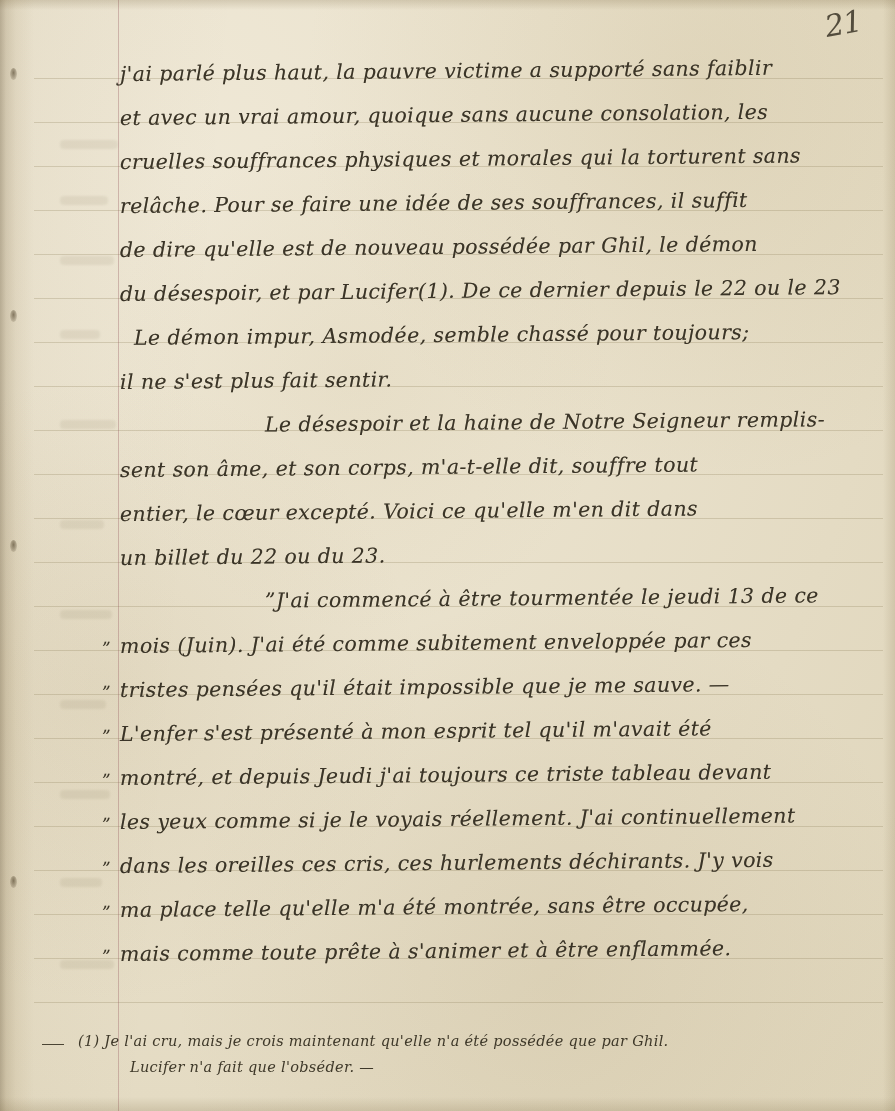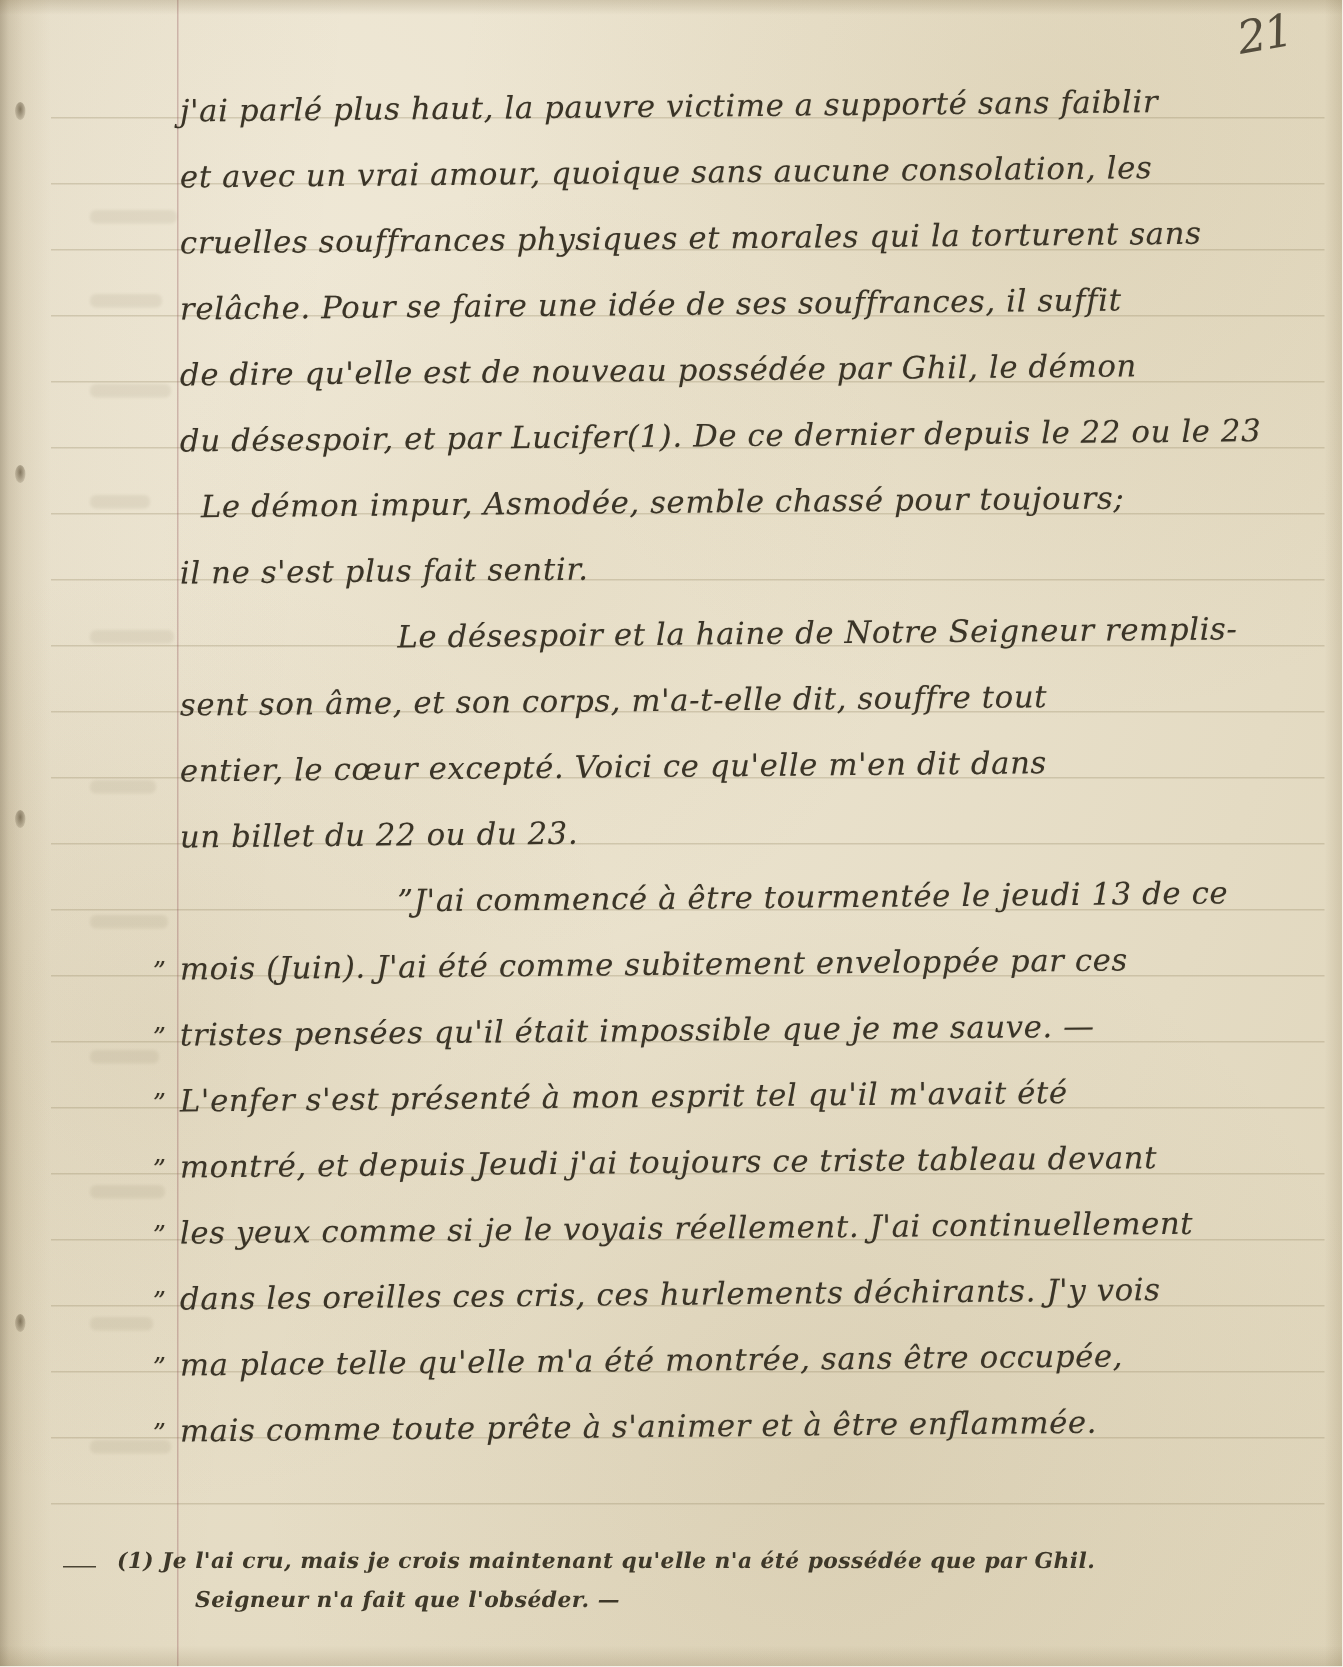--- a/index.html
+++ b/index.html
@@ -137,21 +137,20 @@
     top: 1044px;
     width: 22px;
     height: 1px;
     background: #4a4434;
   }
   .footnote {
     position: absolute;
     left: 78px;
     right: 60px;
     top: 1028px;
-    font-weight: bold;
   }
   .footnote .fline {
     font-size: 14.5px;
     line-height: 26px;
     white-space: nowrap;
     color: #3e3829;
     font-family: "DejaVu Serif", serif;
     font-style: italic;
     letter-spacing: 0.3px;
   }
@@ -283,16 +282,16 @@
       <span class="quote-mark">”</span>
       <span>mais comme toute prête à s'animer et à être enflammée.</span>
     </div>
 
   </div>
 
   <div class="footnote-rule"></div>
 
   <div class="footnote">
     <div class="fline">(1) Je l'ai cru, mais je crois maintenant qu'elle n'a été possédée que par Ghil.</div>
-    <div class="fline second">Seigneur n'a fait que l'obséder. —</div>
+    <div class="fline second">Lucifer n'a fait que l'obséder. —</div>
   </div>
 
 </div>
 
 </body></html>

